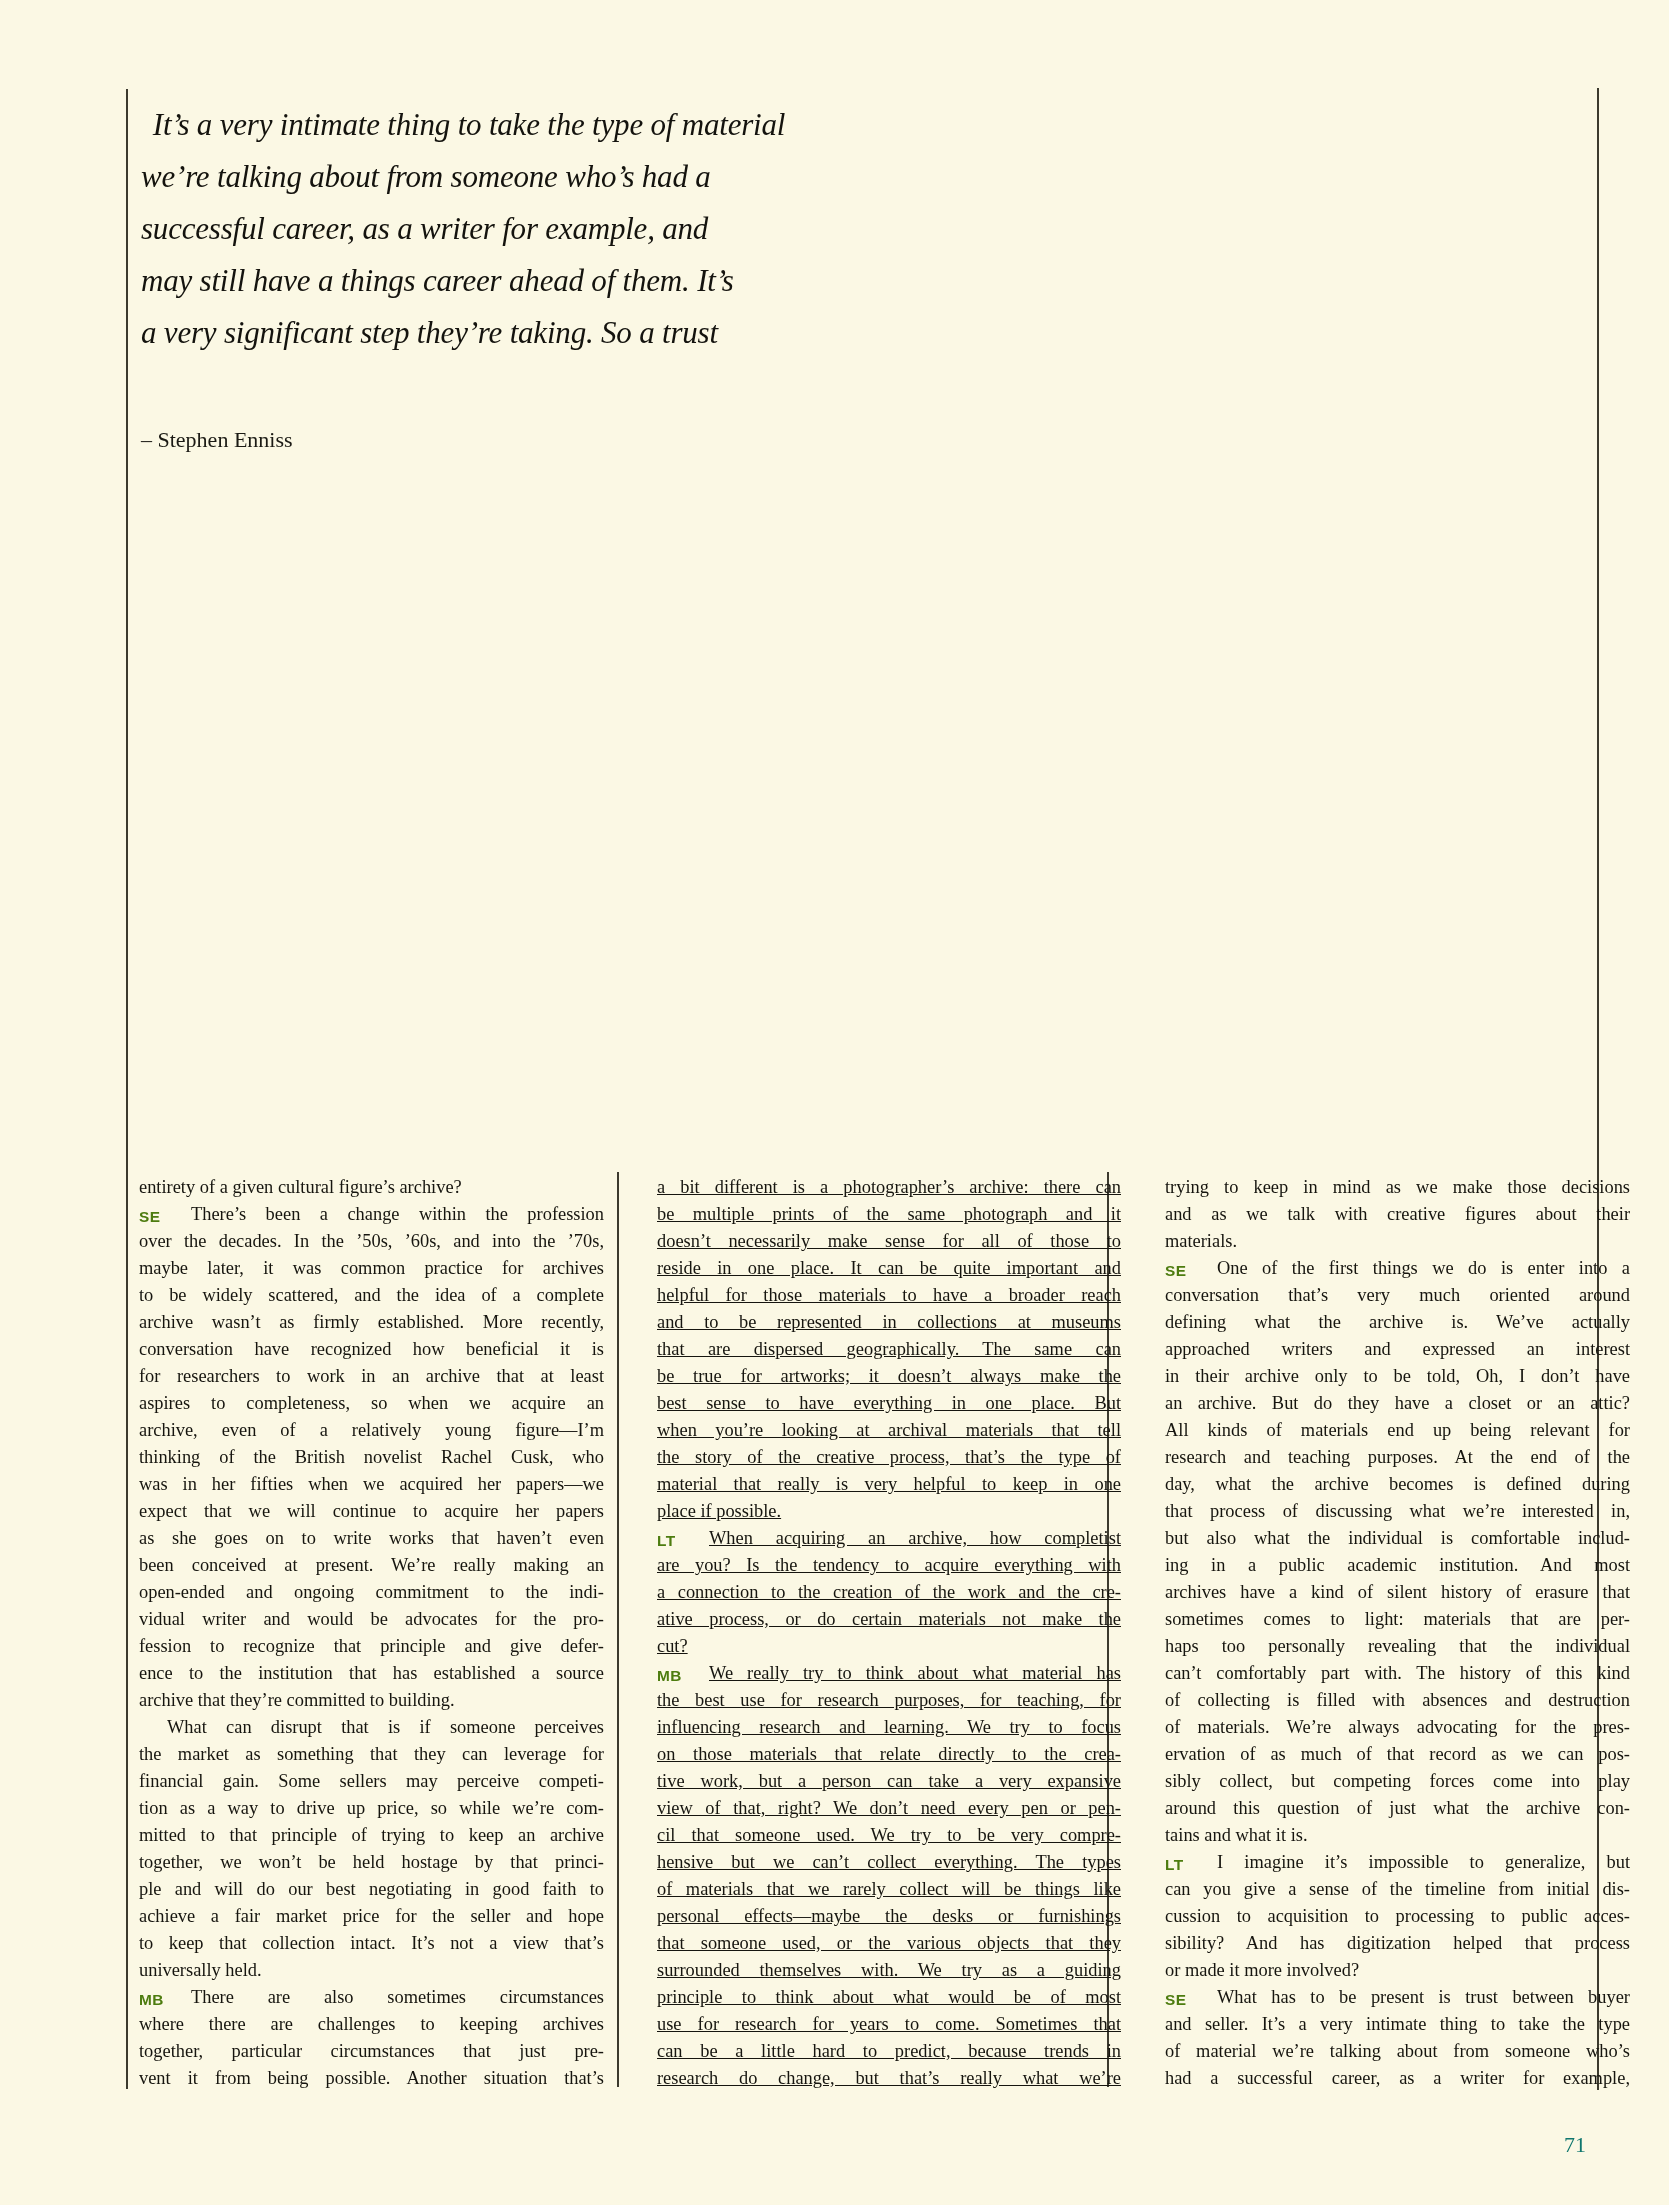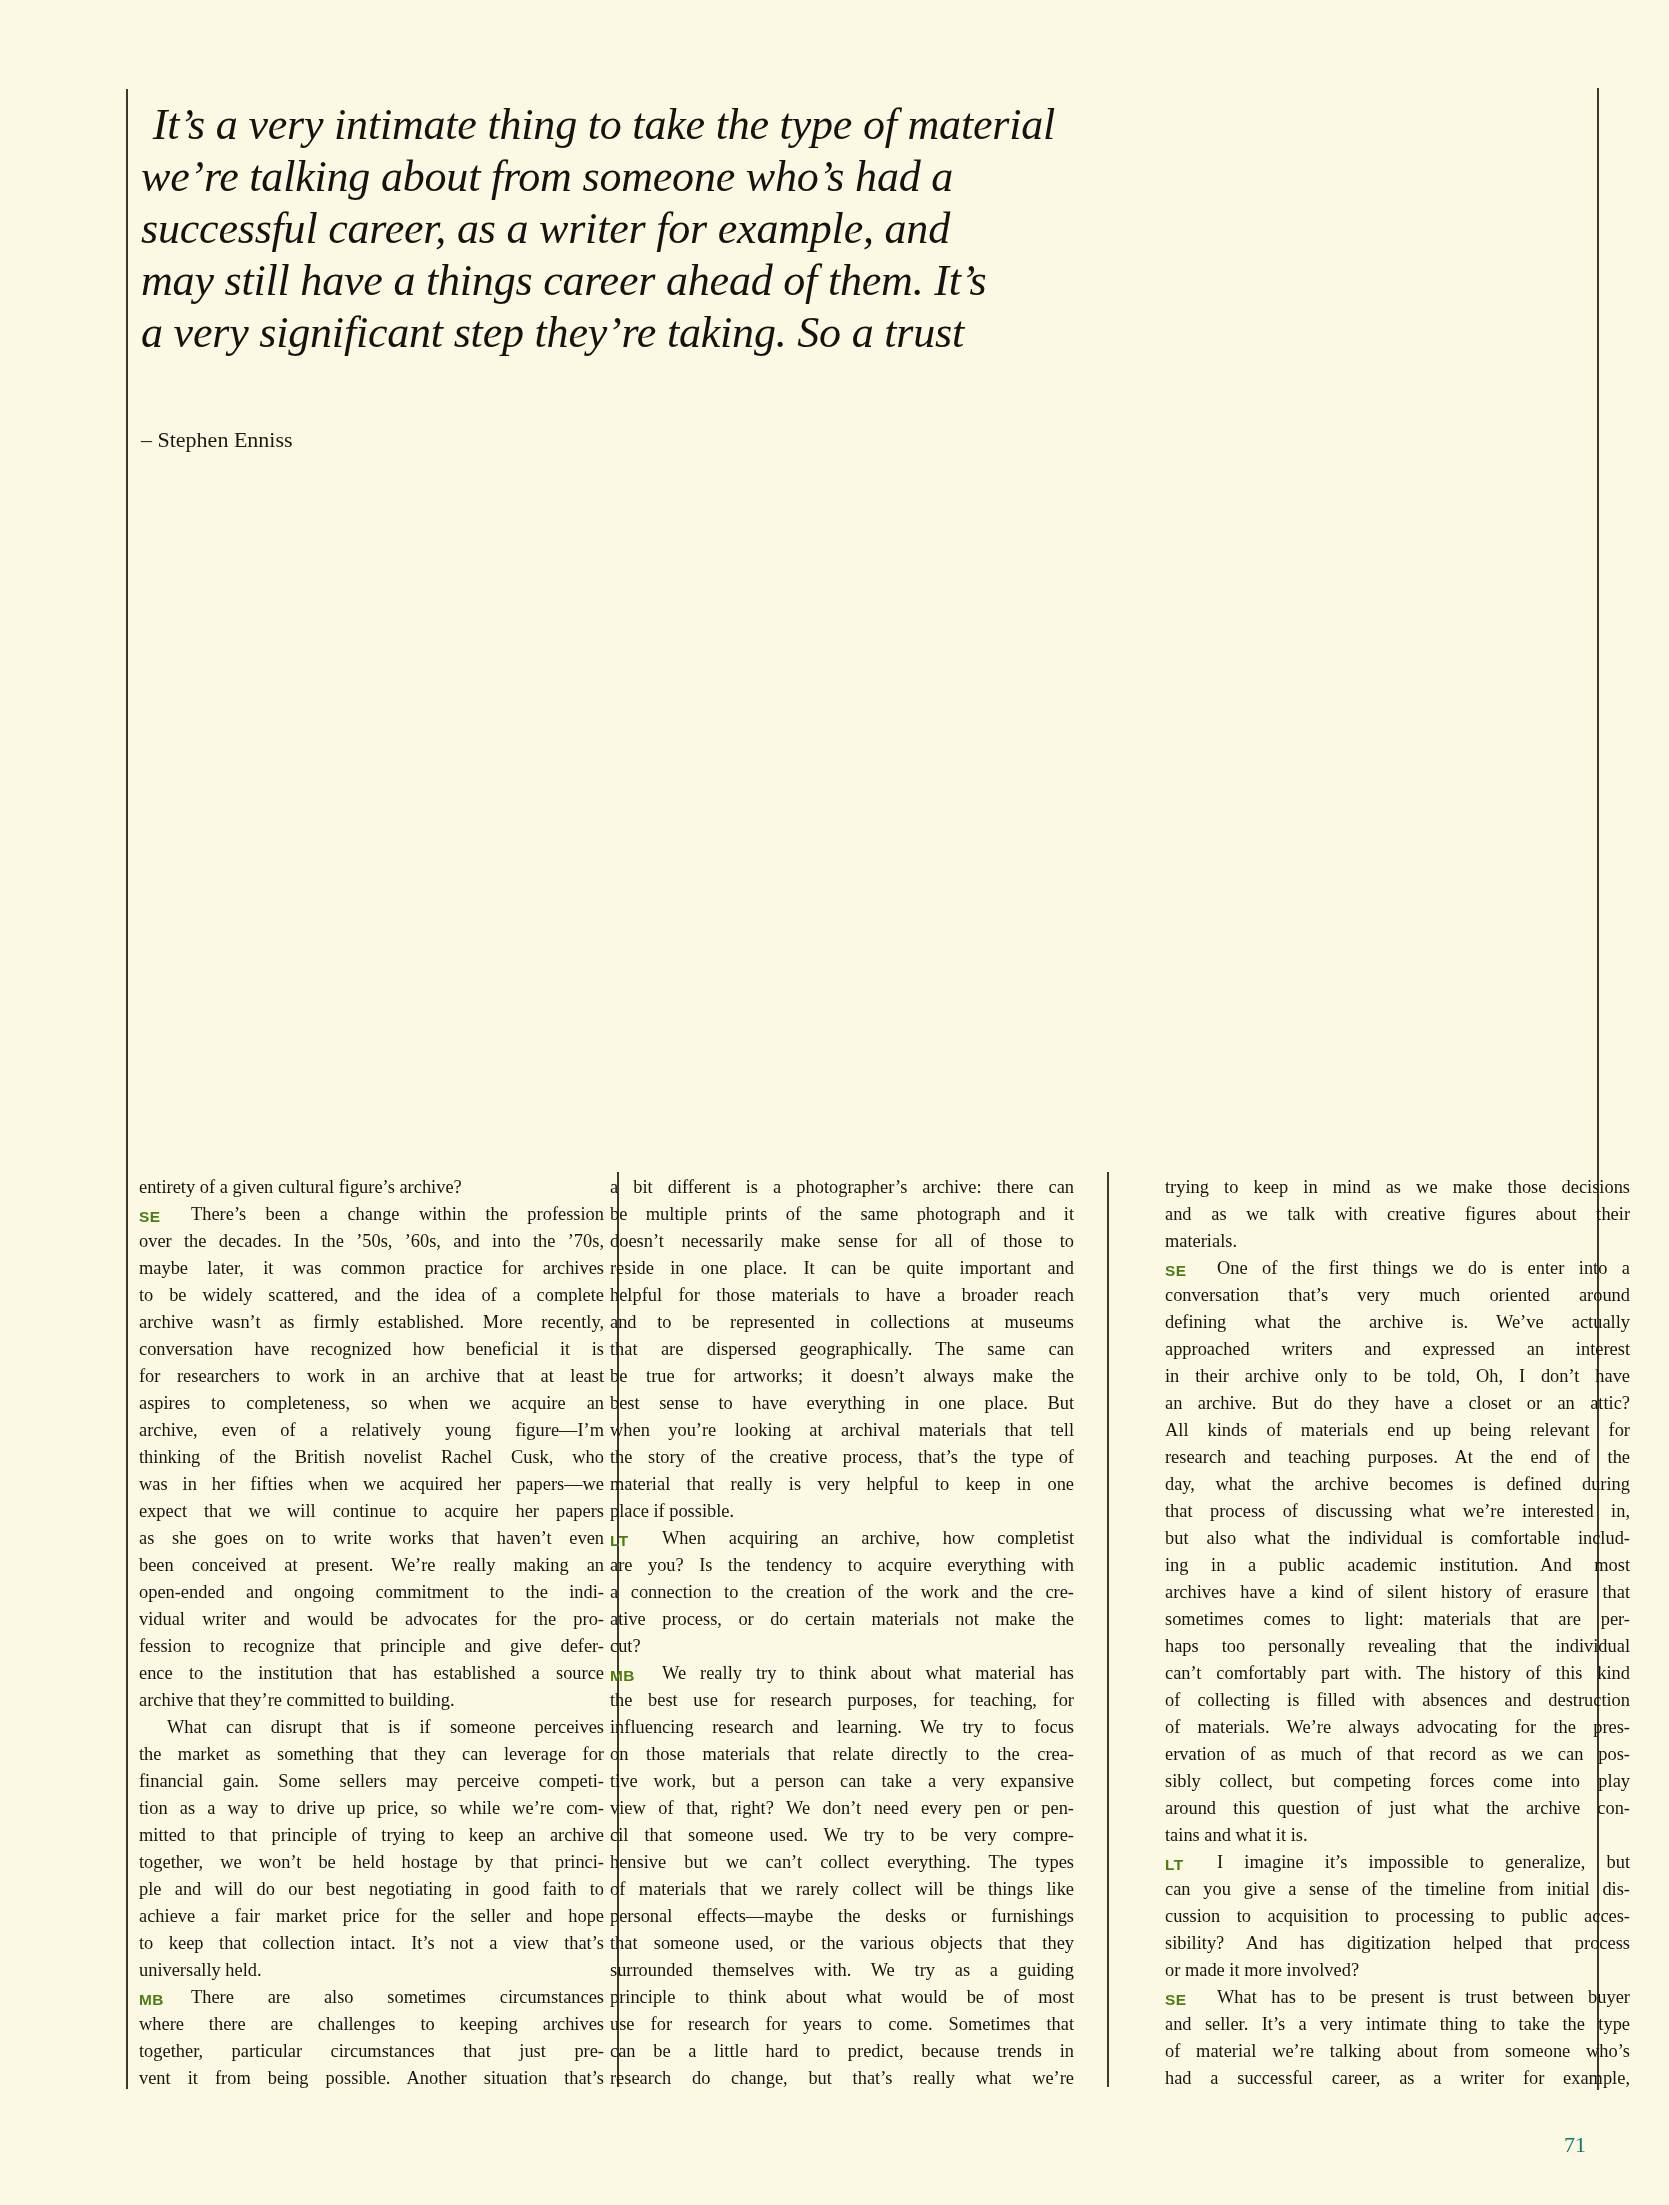--- a/index.html
+++ b/index.html
@@ -12,37 +12,37 @@
     color:#1a1912;
   }
   .vrule{position:absolute;background:#3c3a2e;}
   #rule-left{left:126px;top:89px;width:2.2px;height:2000px;}
   #rule-right{left:1597px;top:88px;width:2.2px;height:2002px;}
   #divider-1{left:617px;top:1172px;width:1.5px;height:915px;}
   #divider-2{left:1107px;top:1172px;width:1.5px;height:915px;}
 
   .quote{
     position:absolute;left:141px;top:99px;width:1044px;
-    font-style:italic;font-size:44px;line-height:52px;
+    font-style:italic;font-size:31px;line-height:52px;
     color:#14130e;letter-spacing:-0.2px;
   }
   .quote .q-line{height:52px;white-space:nowrap;}
   .quote .q-first{padding-left:11.8px;}
 
   .attribution{
     position:absolute;left:141px;top:427px;
     font-size:22px;line-height:25px;color:#1b1a14;
   }
 
   .col{
     position:absolute;top:1174px;
     font-size:18.4px;line-height:27px;color:#16150f;
   }
   #col-1{left:139px;width:465px;}
-  #col-2{left:610px;width:464px;}
+  #col-2{left:657px;width:464px;text-decoration:underline;}
   #col-3{left:1165px;width:465px;}
 
   .bline{
     height:27px;position:relative;
     text-align:justify;text-align-last:justify;
     overflow:visible;white-space:normal;
   }
   .bline.rag{text-align:left;text-align-last:left;}
   .bline.indent{text-indent:28px;}
   .bline.tagged{padding-left:52px;}

